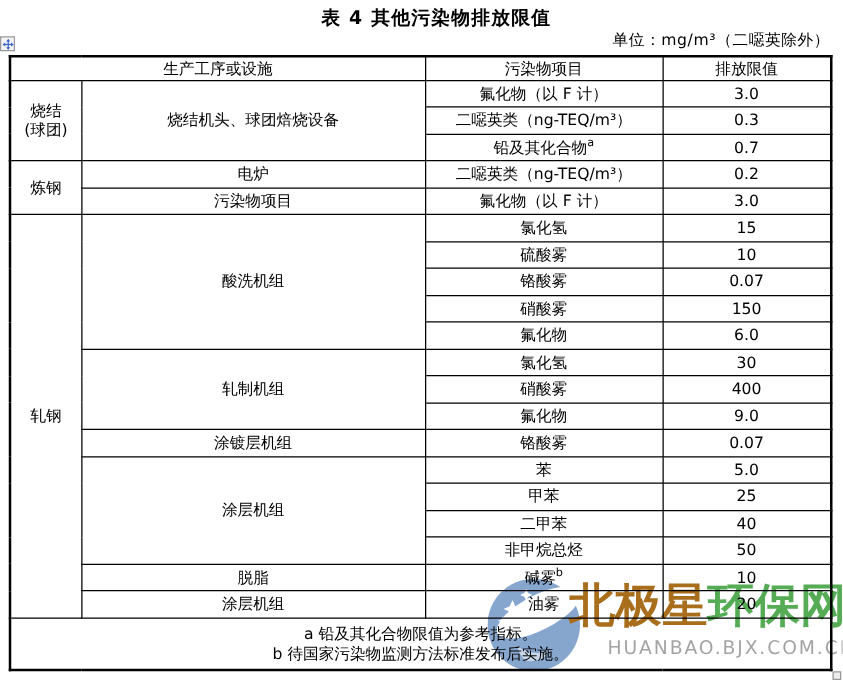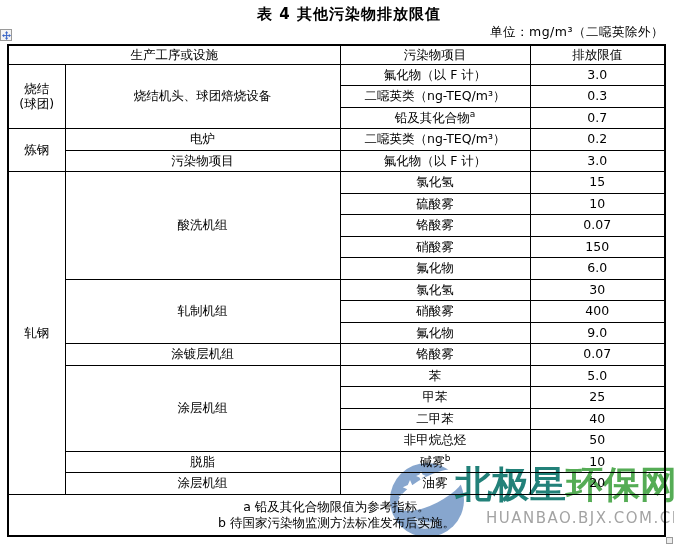--- a/index.html
+++ b/index.html
@@ -198,15 +198,15 @@
 
 <div class="watermark">
   <svg class="wm-logo" width="74" height="74" viewBox="0 0 74 74">
     <circle cx="37" cy="37" r="37" fill="#7d9fca"></circle>
     <ellipse cx="41" cy="27" rx="37" ry="14" fill="#ffffff" transform="rotate(-27 41 27)"></ellipse>
     <path d="M20 17 l2.2 5 5 2.2 -5 2.2 -2.2 5 -2.2 -5 -5 -2.2 5 -2.2 Z" fill="#ffffff"></path>
     <path d="M31 8 l1.5 3.4 3.4 1.5 -3.4 1.5 -1.5 3.4 -1.5 -3.4 -3.4 -1.5 3.4 -1.5 Z" fill="#ffffff"></path>
     <path d="M12 30 l1.1 2.5 2.5 1.1 -2.5 1.1 -1.1 2.5 -1.1 -2.5 -2.5 -1.1 2.5 -1.1 Z" fill="#ffffff"></path>
     <path d="M24 54 q10 8 26 4 q-6 8 -16 8 q-7 0 -10 -12 Z" fill="#ffffff" opacity="0.55"></path>
   </svg>
-  <div class="wm-brand"><span style="color: #0f766e;">北极星</span><span style="color: rgb(70, 165, 70);">环保网</span></div>
+  <div class="wm-brand"><span style="color: #a16207;">北极星</span><span style="color: rgb(70, 165, 70);">环保网</span></div>
   <div class="wm-url" style="color: rgb(155, 155, 155);">HUANBAO.BJX.COM.CN</div>
 </div>
 
 </body></html>

